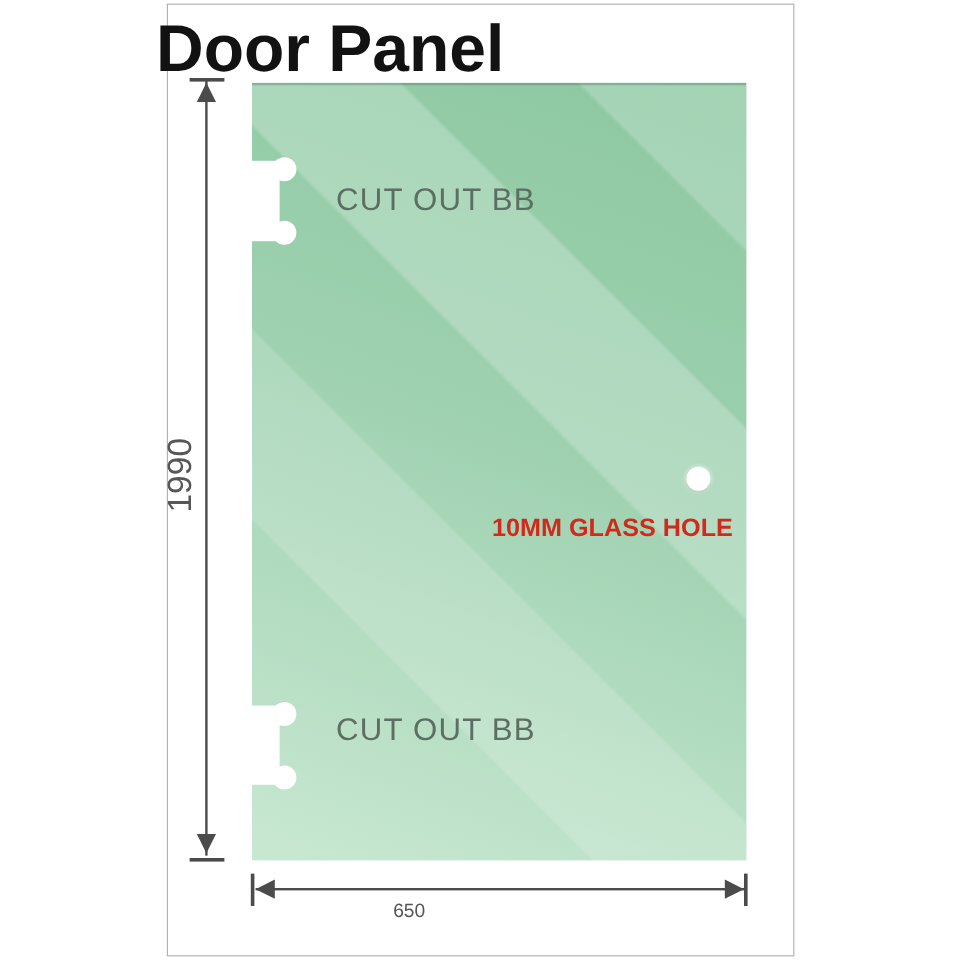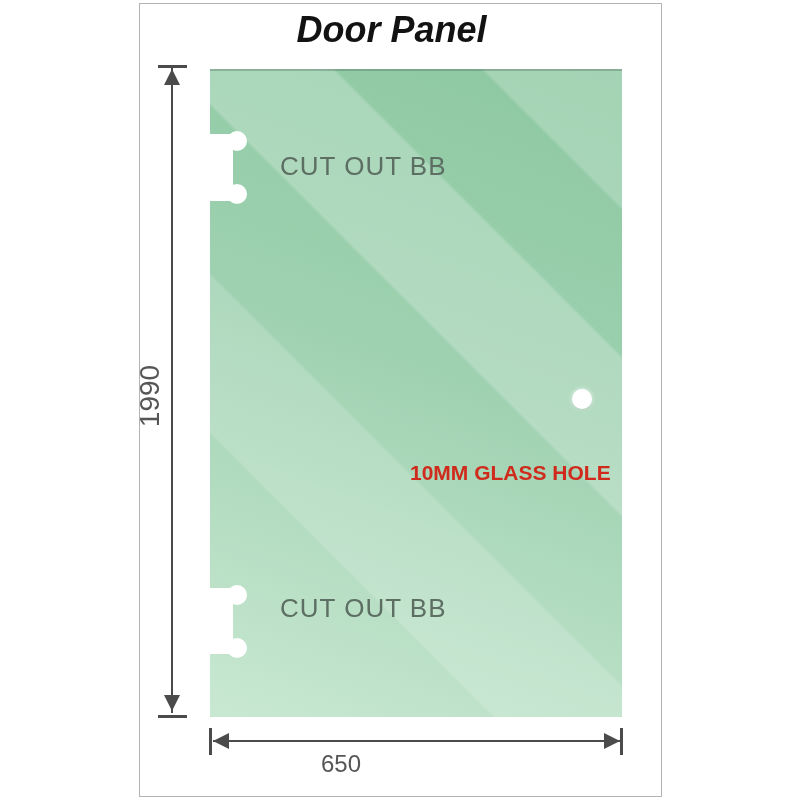--- a/index.html
+++ b/index.html
@@ -15,26 +15,25 @@
   
   #card{
     left:139px;top:3px;width:523px;height:794px;
     background:#ffffff;
     border:1px solid var(--border-gray,#b3b3b3);
   }
 
   
   #title{
     left:139px;top:10px;width:523px;
-    text-align:center;
+    text-align:left;
     transform:translateX(-9px);
-    font-size:36px;line-height:1.1;font-weight:700;
+    font-size:55px;line-height:1.1;font-weight:700;
     color:var(--title-black,#121212);
     letter-spacing:0px;
-    font-style:italic;
   }
 
   
   #glass-panel{
     left:210px;top:69px;width:412px;height:648px;
     background-image:
       linear-gradient(225deg,
         rgba(255,255,255,0.20) 0%, rgba(255,255,255,0.20) 13%,
         rgba(255,255,255,0.00) 13.4%, rgba(255,255,255,0.00) 27%,
         rgba(255,255,255,0.22) 27.4%, rgba(255,255,255,0.22) 42%,
@@ -75,21 +74,21 @@
   
   #glass-hole{
     left:572px;top:389px;width:20px;height:20px;border-radius:50%;
     background:#ffffff;
     box-shadow:0 0 4px rgba(255,255,255,0.9), 0 1px 2px rgba(40,70,55,0.25);
   }
   #hole-label{
     left:410px;top:430px;
     font-size:21px;line-height:1;font-weight:700;
     color:var(--hole-label-red,#cf2a1b);
-    white-space:nowrap;letter-spacing:0px;margin-top:32px;
+    white-space:nowrap;letter-spacing:0px;
   }
 
   
   .dim{background:var(--dimension-gray,#4b4b4b);}
   #vdim-line{left:171px;top:67px;width:2px;height:646px;}
   #vdim-tick-top{left:158px;top:65px;width:29px;height:3px;}
   #vdim-tick-bottom{left:158px;top:715px;width:29px;height:3px;}
   .tri{width:0;height:0;background:transparent !important;}
   #vdim-arrow-up{
     left:164px;top:69px;
@@ -118,21 +117,21 @@
     border-right:16px solid var(--dimension-gray,#4b4b4b);
   }
   #hdim-arrow-right{
     left:604px;top:733px;
     border-top:8px solid transparent;border-bottom:8px solid transparent;
     border-left:16px solid var(--dimension-gray,#4b4b4b);
   }
   #width-label{
     left:341px;top:752px;
     transform:translateX(-50%);
-    font-size:24px;line-height:1;
+    font-size:16px;line-height:1;
     color:var(--dim-text-gray,#565656);
     white-space:nowrap;
   }
 </style>
 </head>
 <body>
 
 <div id="card" class="abs"></div>
 
 <h1 id="title" class="abs" style="margin:0;">Door Panel</h1>

